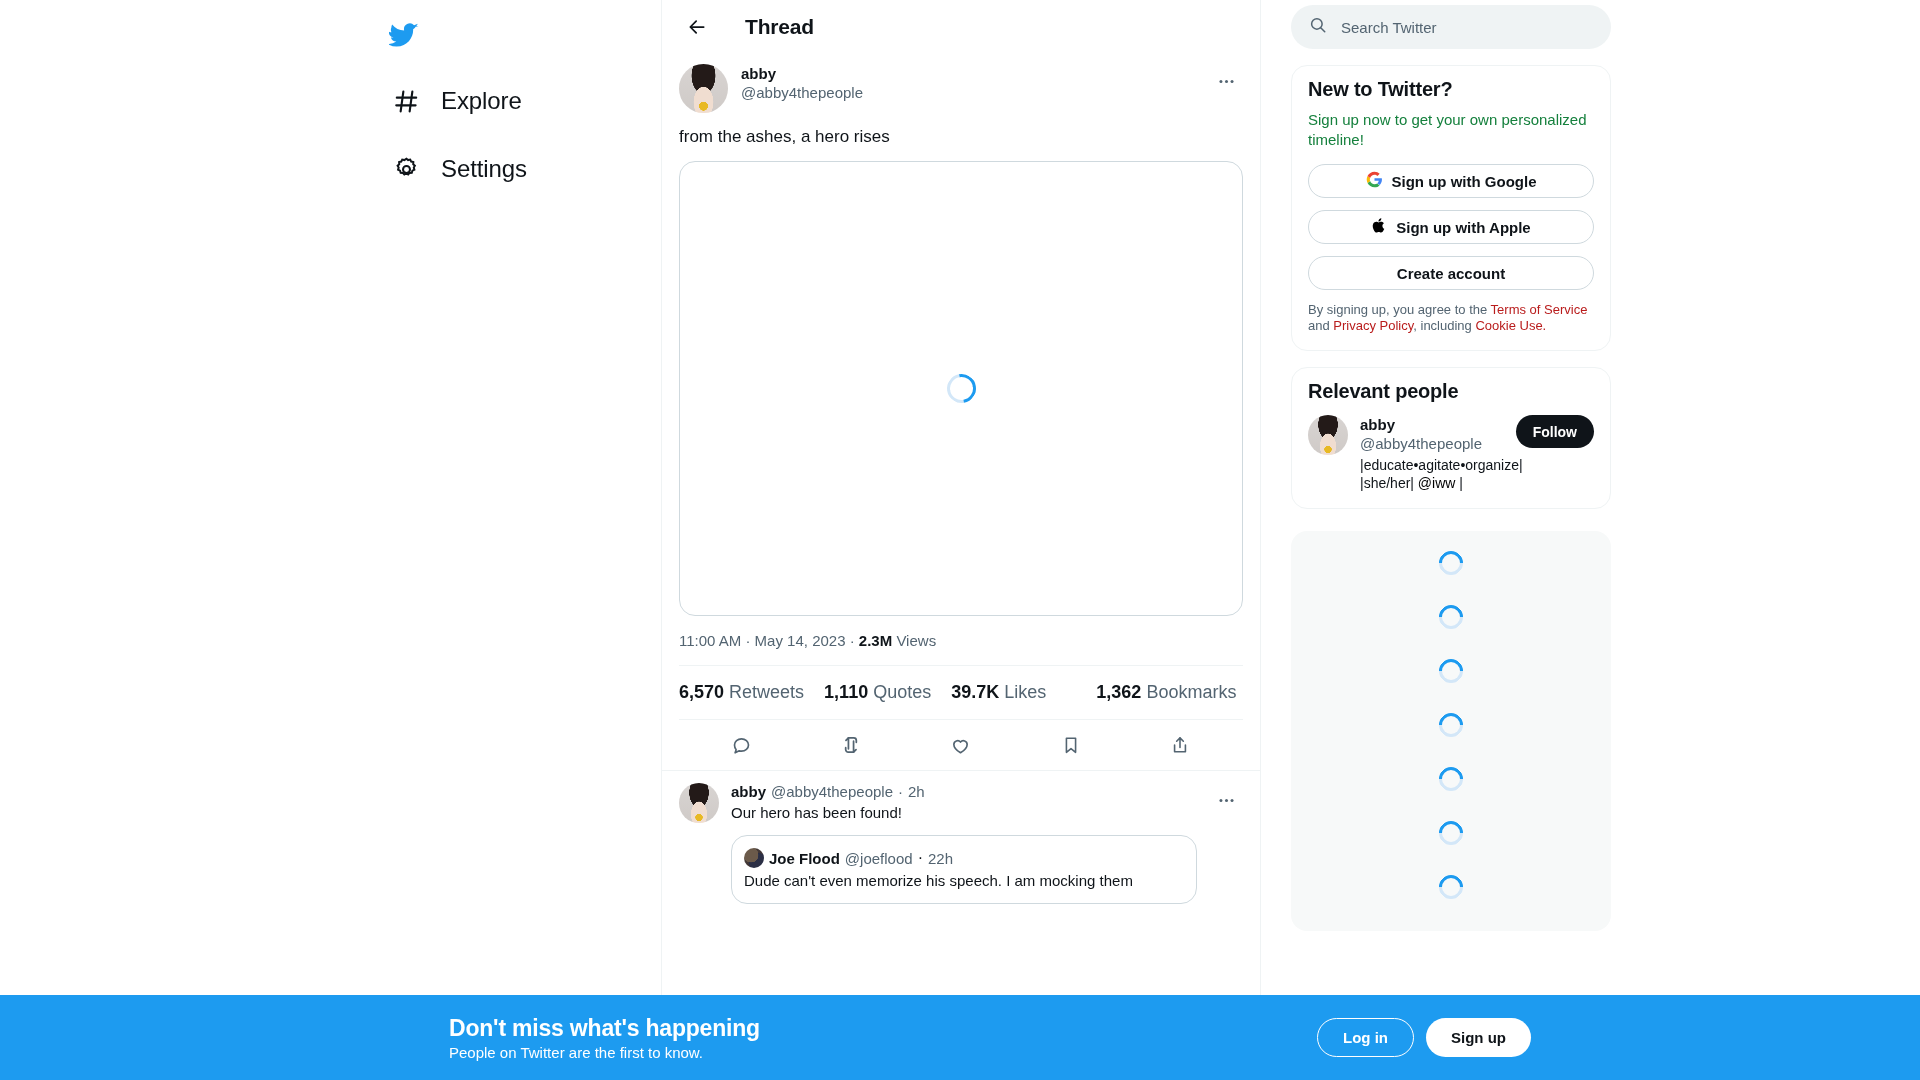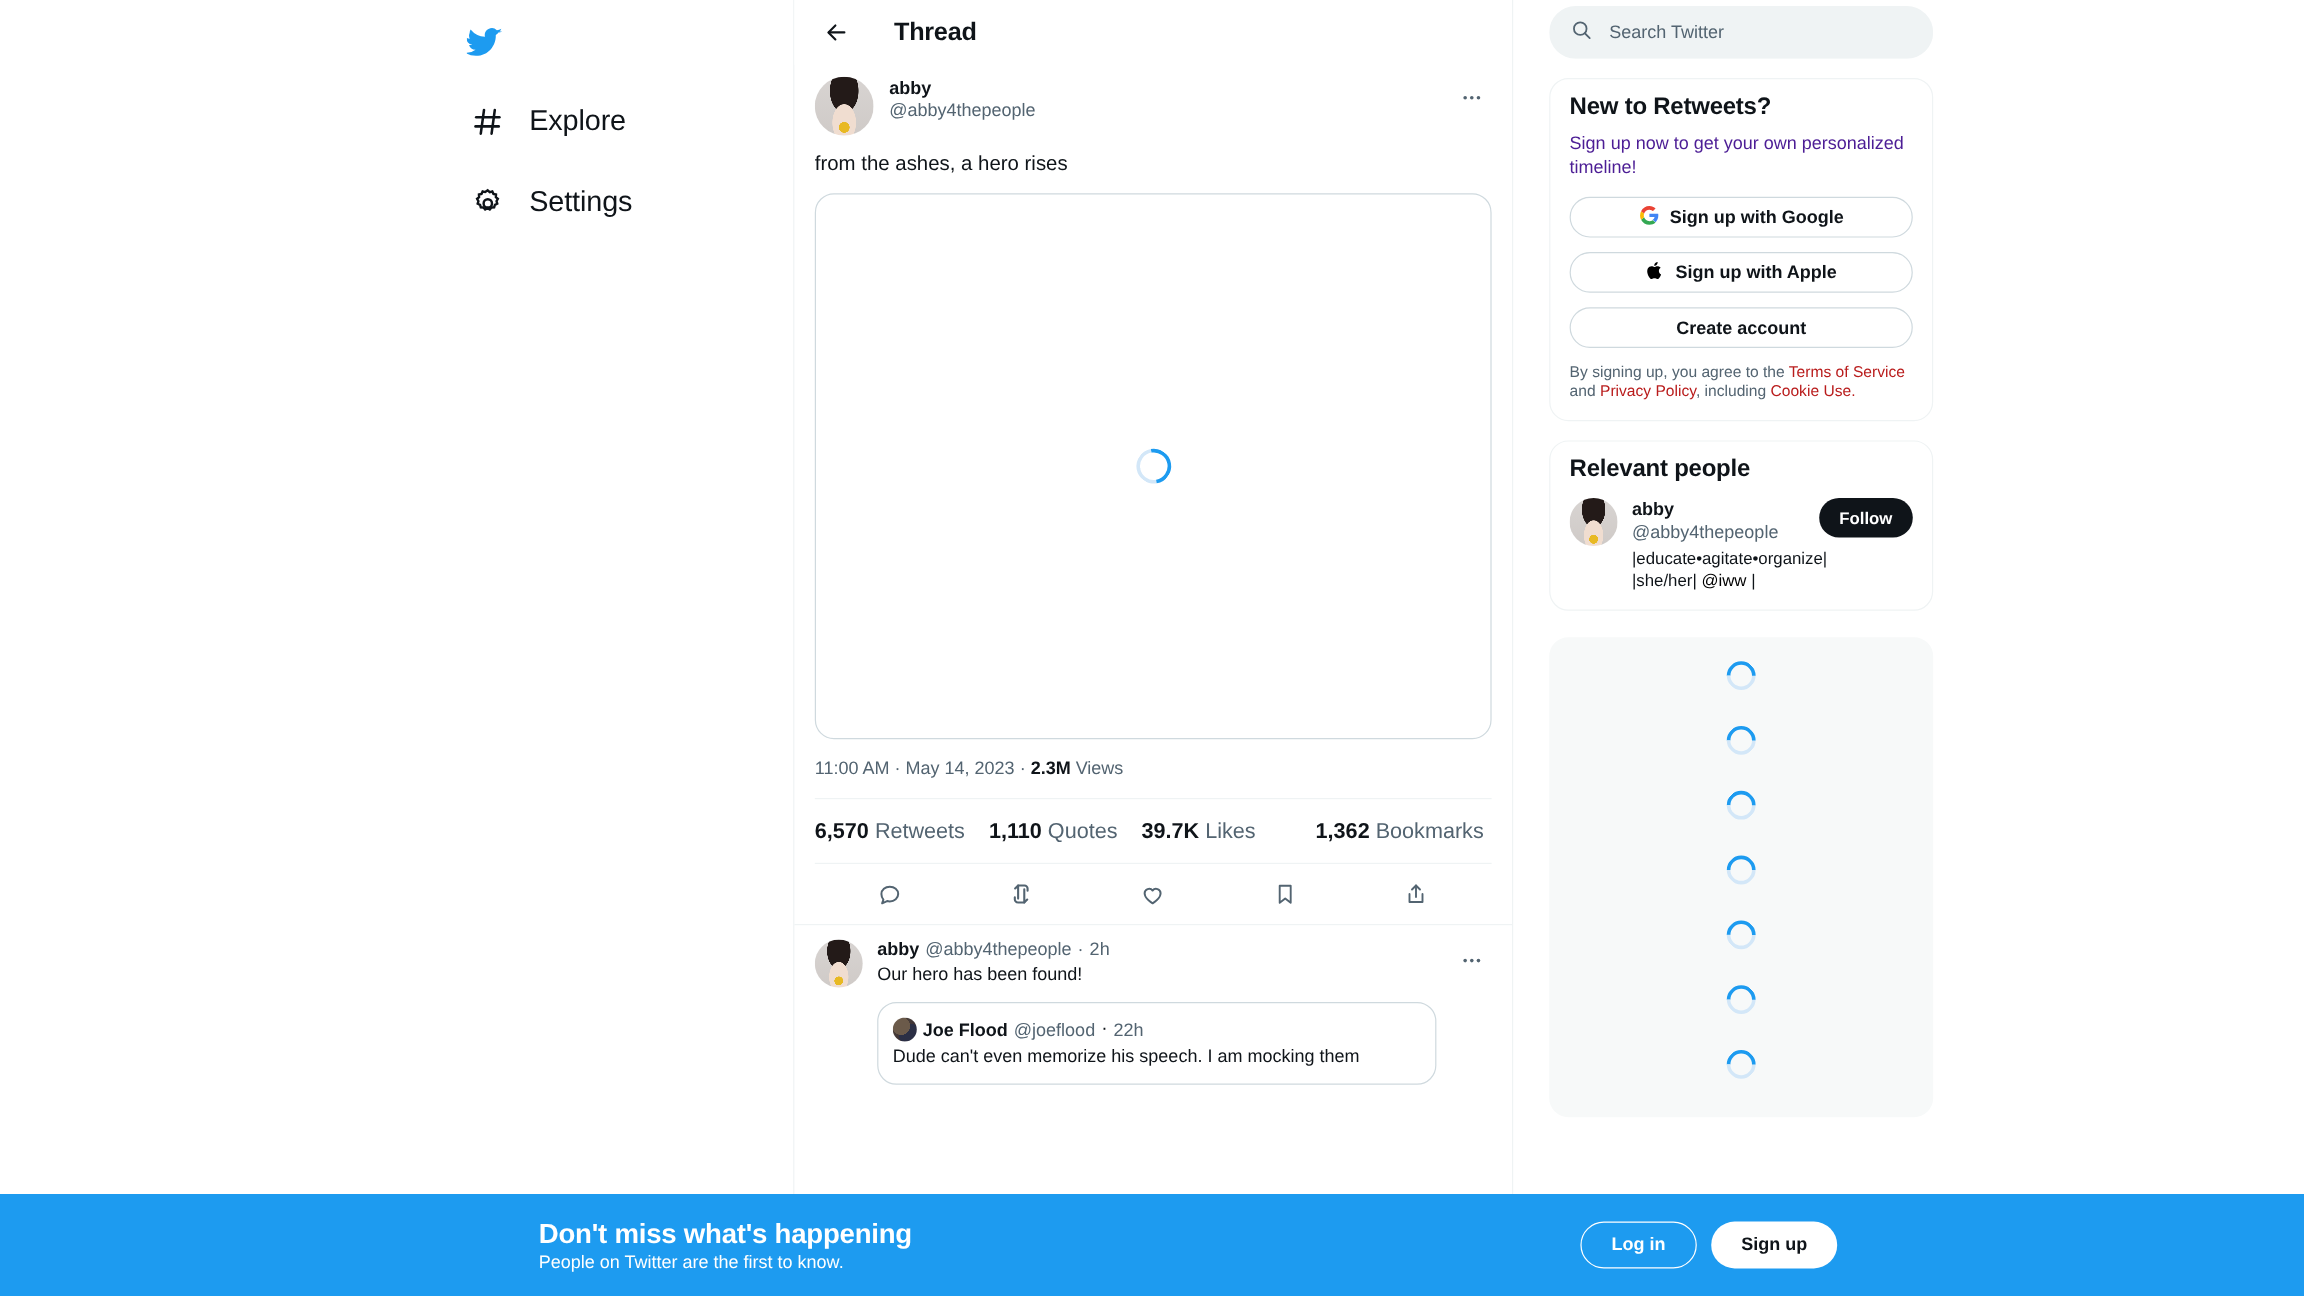--- a/index.html
+++ b/index.html
@@ -196,21 +196,21 @@
   }
   .search-wrap input::placeholder { color: #536471; }
 
   .card {
     border: 1px solid #eff3f4;
     border-radius: 16px;
     margin-top: 16px;
     padding: 12px 16px 16px 16px;
   }
   .card h2 { font-size: 20px; font-weight: bold; letter-spacing: -.2px; margin-bottom: 9px; }
-  .card .sub { font-size: 15px; color: #4c1d95; line-height: 20px; margin-bottom: 14px; }
+  .card .sub { font-size: 15px; color: #15803d; line-height: 20px; margin-bottom: 14px; }
 
   .btn {
     height: 34px;
     border-radius: 17px;
     display: flex; align-items: center; justify-content: center;
     gap: 9px;
     font-size: 15px; font-weight: bold;
     border: 1px solid #cfd9de;
     background: #fff;
     color: #0f1419;
@@ -450,21 +450,21 @@
       <span>
         <svg width="18" height="18" viewBox="0 0 24 24" fill="none" stroke="#536471" stroke-width="2" stroke-linecap="round">
           <circle cx="10.5" cy="10.5" r="7"></circle>
             <line x1="15.6" y1="15.6" x2="21" y2="21"></line>
         </svg>
       </span>
       <input type="text" value="" placeholder="Search Twitter" style="">
     </div>
 
     <div class="card">
-      <h2>New to Retweets?</h2>
+      <h2>New to Twitter?</h2>
       <div class="sub">Sign up now to get your own personalized timeline!</div>
 
       <button class="btn">
         <span>
           <svg width="17" height="17" viewBox="0 0 48 48">
             <path fill="#4285F4" d="M45 24.3c0-1.6-.14-2.76-.44-3.96H24v7.2h12.06c-.24 1.98-1.56 4.98-4.5 6.96l6.9 5.34C42.48 36.12 45 30.72 45 24.3z"></path>
             <path fill="#34A853" d="M24 46c5.94 0 10.92-1.96 14.46-5.32l-6.9-5.34c-1.84 1.28-4.3 2.18-7.56 2.18-5.78 0-10.68-3.8-12.44-9.06l-7.14 5.5C8.02 41.08 15.42 46 24 46z"></path>
             <path fill="#FBBC05" d="M11.56 28.46A13.6 13.6 0 0 1 10.8 24c0-1.56.28-3.06.74-4.46l-7.14-5.54A22 22 0 0 0 2 24c0 3.54.86 6.9 2.4 9.96l7.16-5.5z"></path>
             <path fill="#EA4335" d="M24 10.66c4.1 0 6.86 1.76 8.44 3.24l6.12-5.98C34.9 4.42 29.94 2 24 2 15.42 2 8.02 6.92 4.4 14l7.14 5.54C13.32 14.46 18.22 10.66 24 10.66z"></path>
           </svg>

